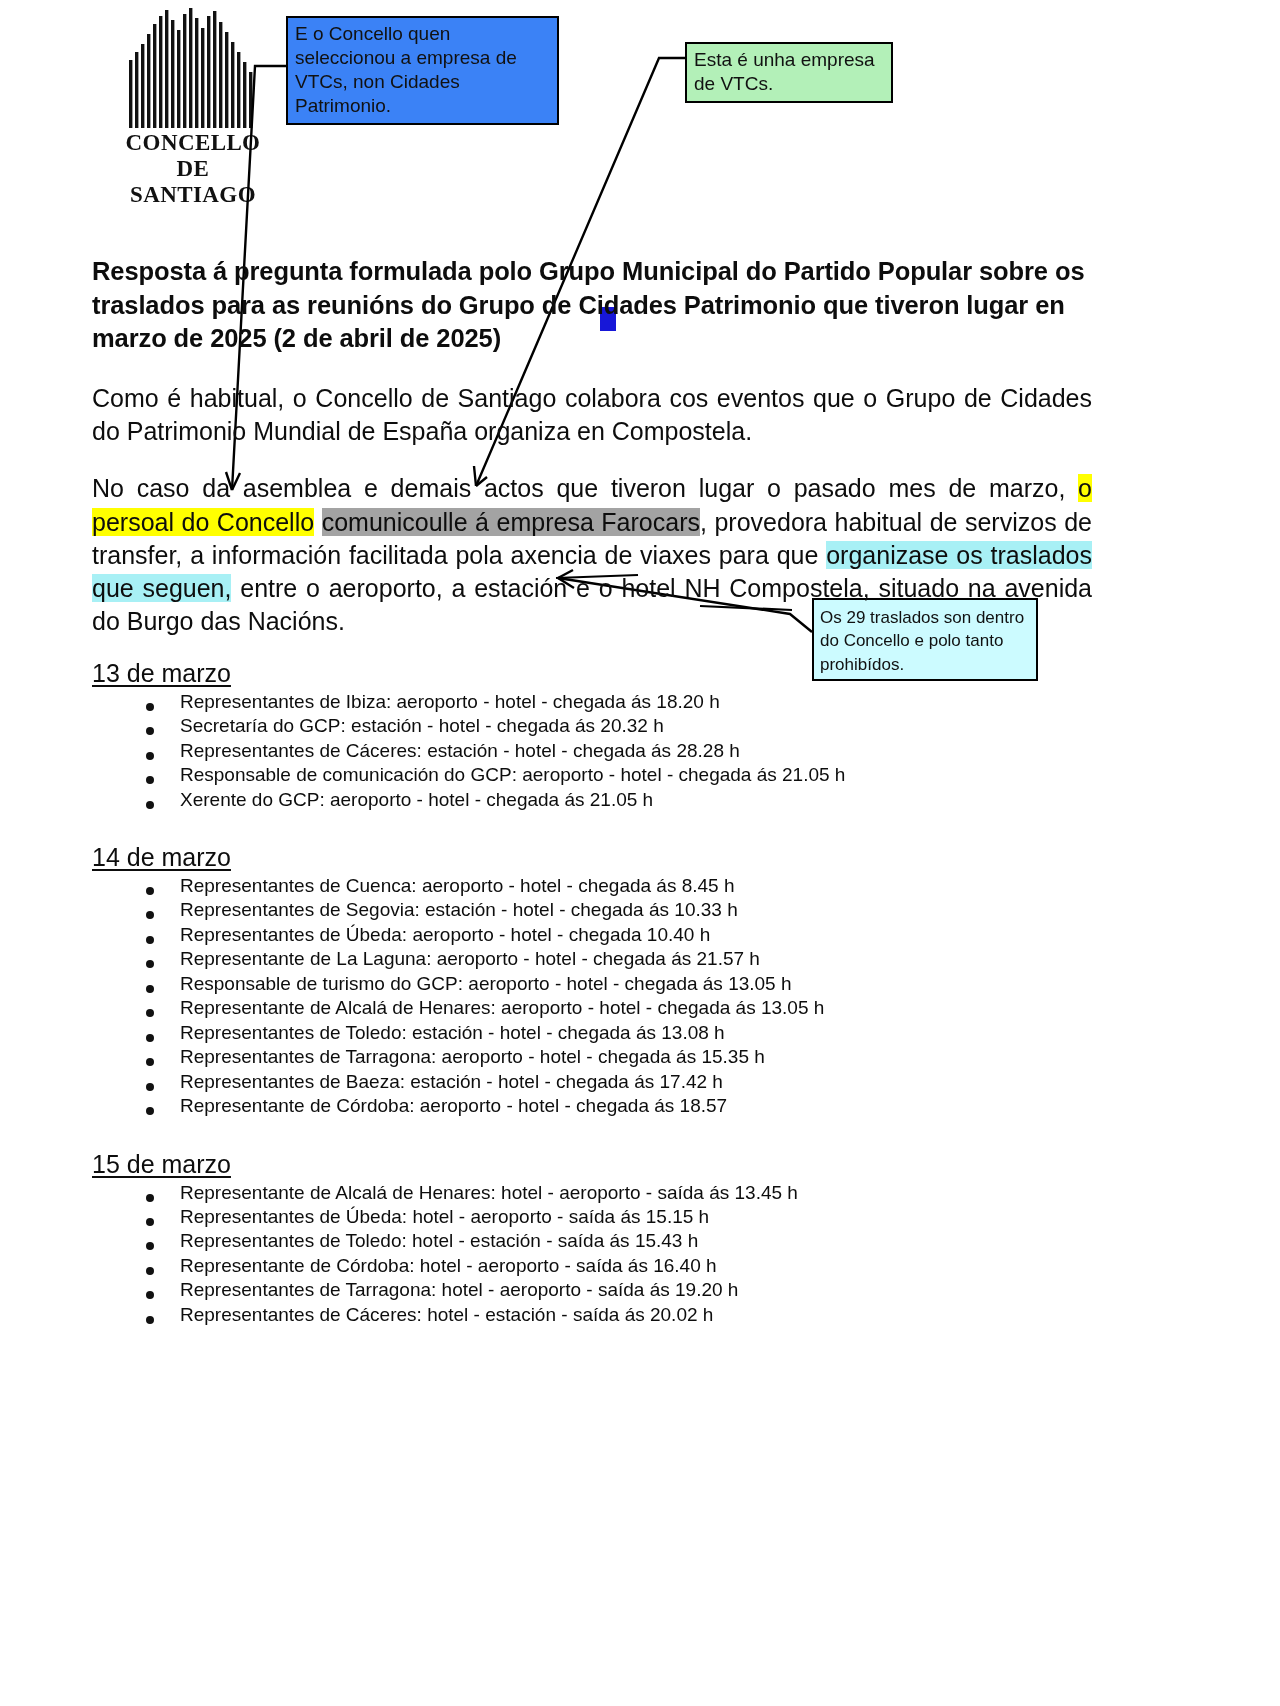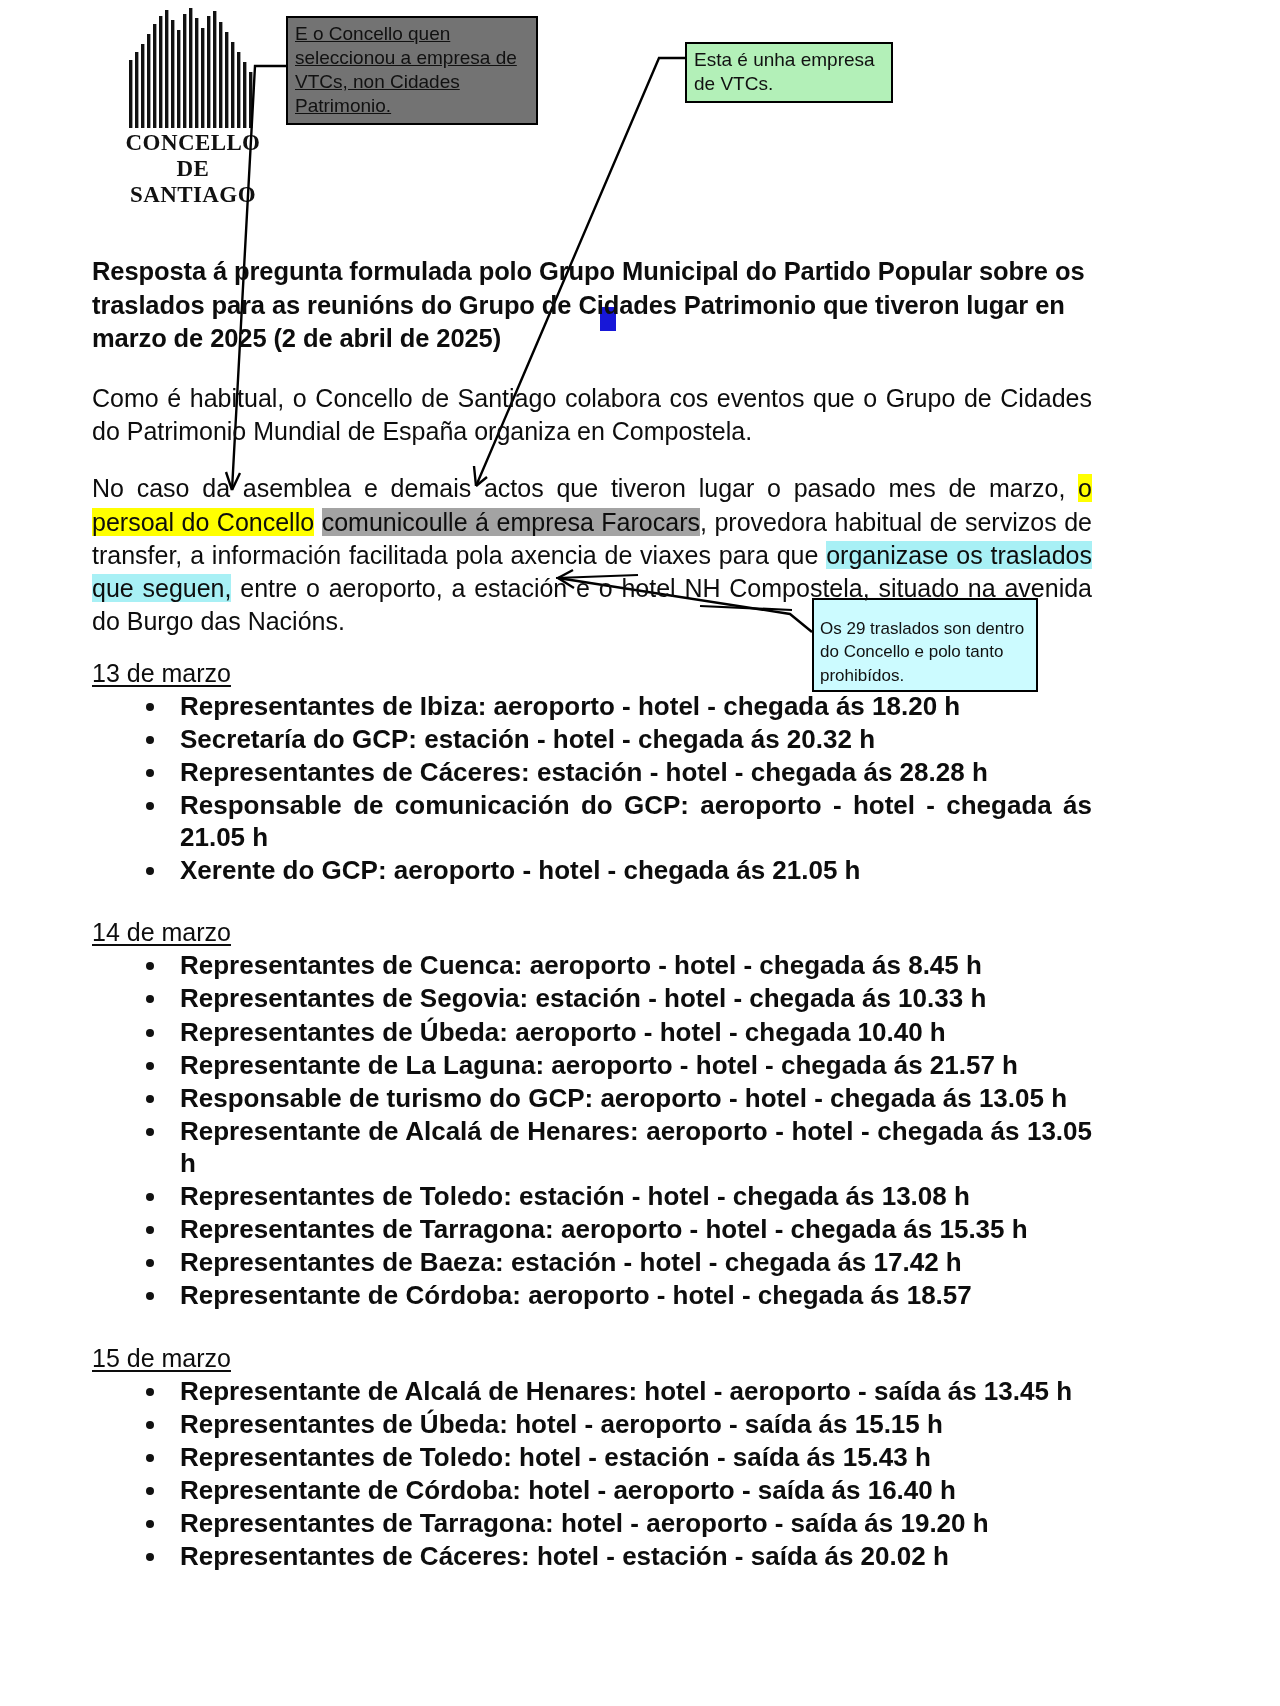--- a/index.html
+++ b/index.html
@@ -50,40 +50,39 @@
     border: 2px solid #000000;
     box-sizing: border-box;
     padding: 4px 6px 5px 7px;
     font-family: "Liberation Sans", sans-serif;
     line-height: 1.26;
     color: #111111;
   }
   .callout-yellow {
     left: 286px;
     top: 16px;
-    width: 252px;
-    background: #737373;
+    width: 273px;
+    background: #3b82f6;
     font-size: 19px;
-    text-decoration: underline;
   }
   .callout-green {
     left: 685px;
     top: 42px;
     width: 208px;
     background: #b3f0b8;
     font-size: 19px;
   }
   .callout-cyan {
     left: 812px;
     top: 598px;
     width: 226px;
     background: #ccfbff;
     font-size: 17px;
     line-height: 1.38;
-    padding: 17px 5px 3px 6px;
+    padding: 6px 5px 3px 6px;
   }
 
   
   .leaders {
     position: absolute;
     left: 0;
     top: 0;
     width: 1280px;
     height: 1706px;
     pointer-events: none;
@@ -121,26 +120,25 @@
     text-underline-offset: 3px;
     margin: 0 0 2px 0;
   }
   ul.day-list {
     list-style: none;
     margin: 0 0 32px 0;
     padding: 0 0 0 44px;
   }
   ul.day-list li {
     position: relative;
-    font-size: 26px;
+    font-size: 19px;
     line-height: 1.235;
     text-align: justify;
     padding-left: 44px;
     margin-bottom: 1px;
-    font-weight: bold;
   }
   ul.day-list li::before {
     content: "";
     position: absolute;
     left: 10px;
     top: 13px;
     width: 8px;
     height: 8px;
     background: #111111;
     border-radius: 50%;

